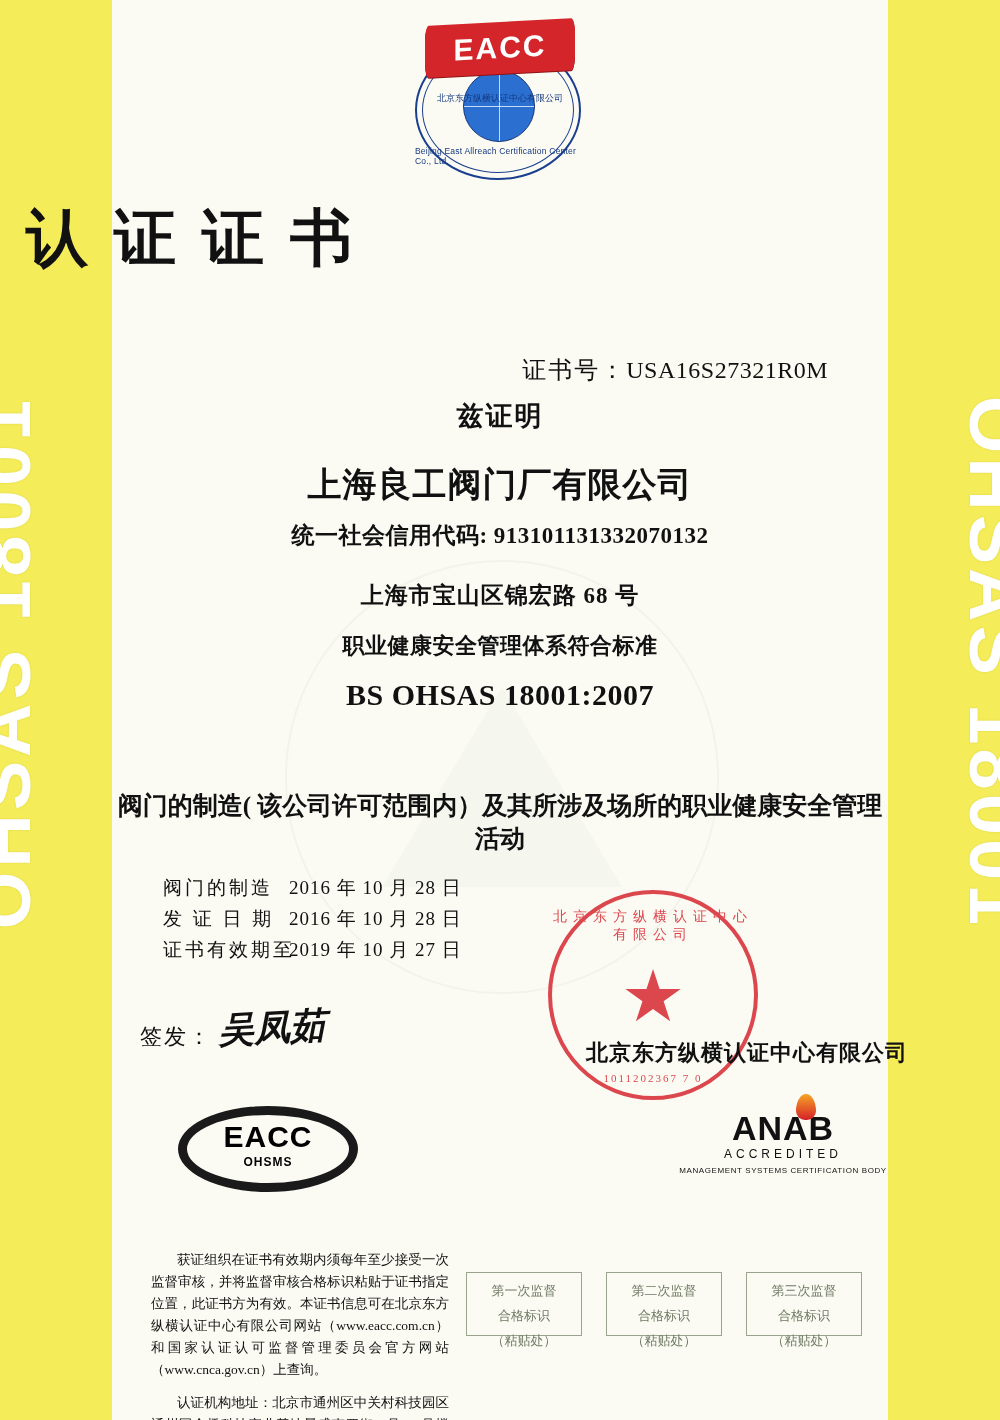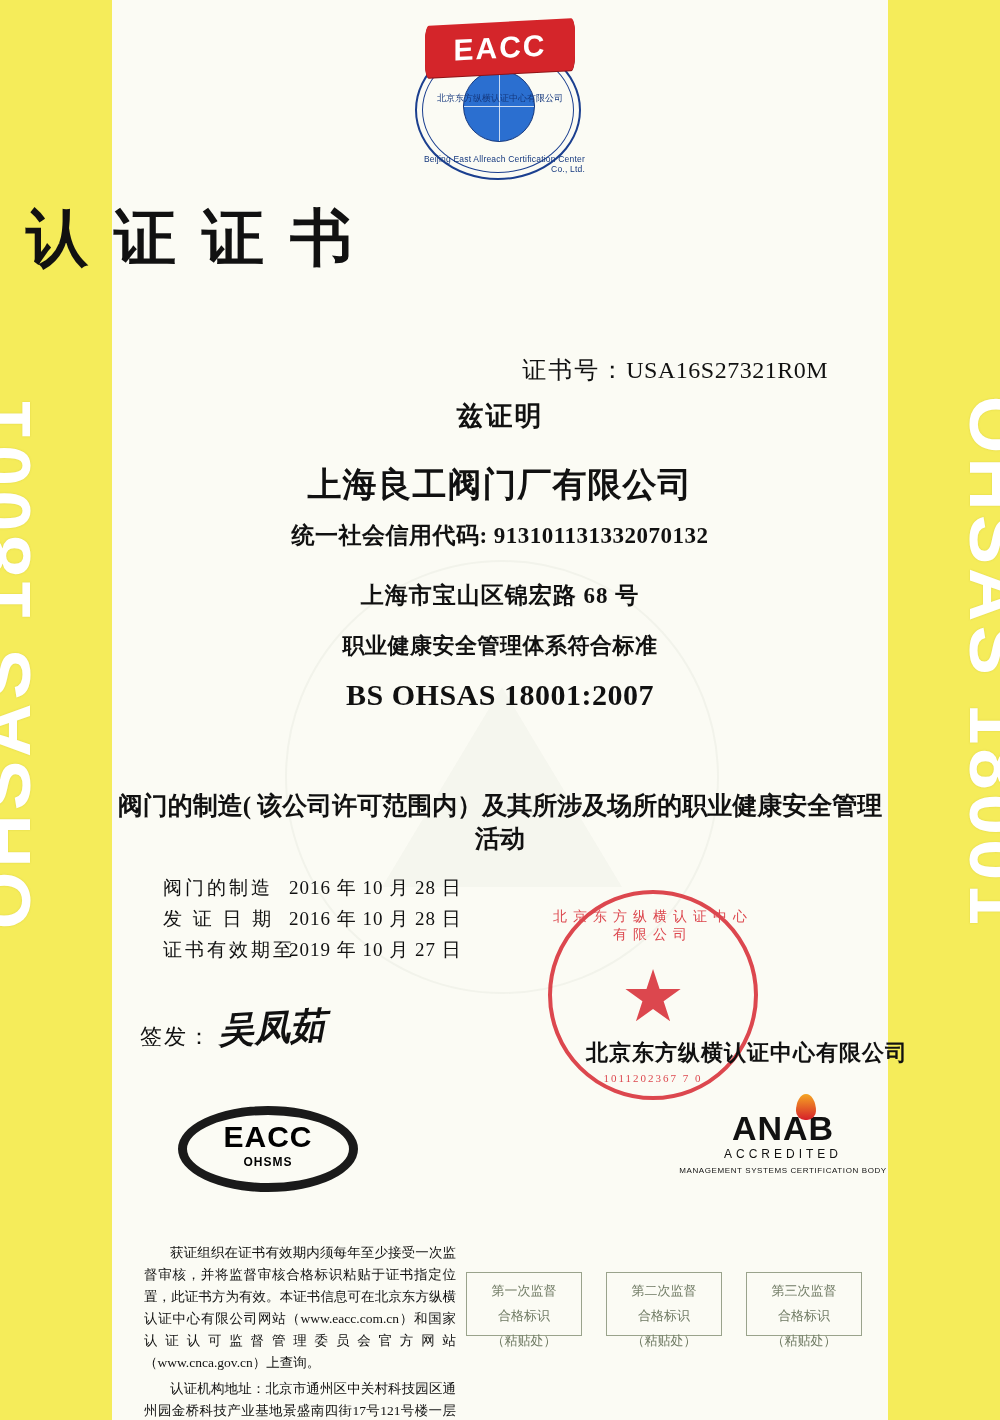--- a/index.html
+++ b/index.html
@@ -147,22 +147,22 @@
   .eacc-cn {
     position: absolute;
     left: 0; right: 0; top: 74px;
     text-align: center;
     font-size: 9px;
     color: #15387e;
     font-family: "Liberation Sans", sans-serif;
   }
   .eacc-en {
     position: absolute;
-    left: 0; right: 0; top: 136px;
-    text-align: right;
+    left: 0; right: 0; top: 128px;
+    text-align: left;
     font-size: 8.5px;
     color: #15387e;
     font-family: "Liberation Sans", sans-serif;
     letter-spacing: .2px;
   }
 
   
   .cert-title {
     position: absolute;
     left: 0; right: 0;
@@ -361,21 +361,21 @@
   .notes {
     position: absolute;
     left: 140px;
     top: 1238px;
     width: 320px;
     font-size: 13.5px;
     line-height: 22px;
     color: #111;
     text-align: justify;
   }
-  .notes p { margin: 4px; }
+  .notes p { margin: 11px; }
   .notes .indent { text-indent: 26px; }
 
   
   .boxes {
     position: absolute;
     left: 466px;
     top: 1272px;
     width: 396px;
     display: flex;
     justify-content: space-between;

